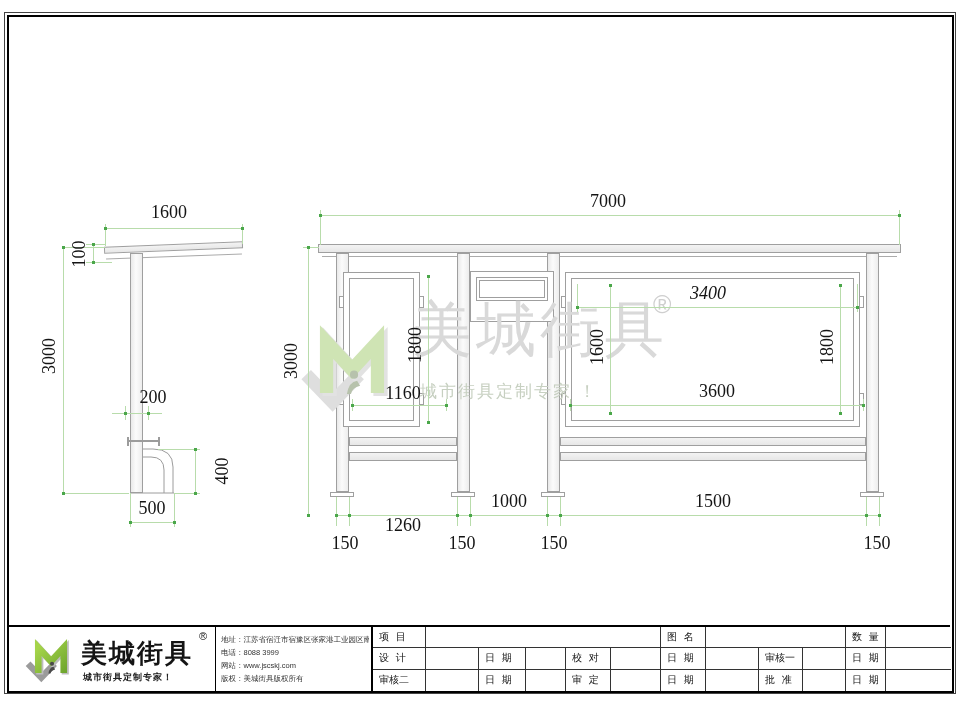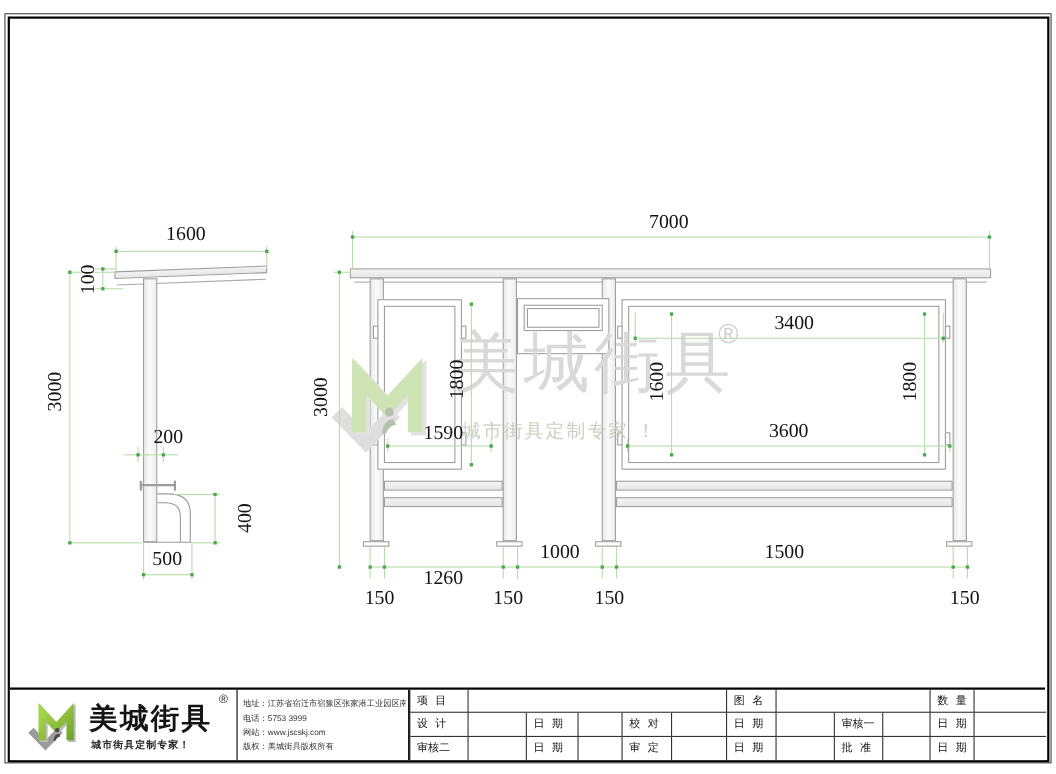--- a/index.html
+++ b/index.html
@@ -195,22 +195,22 @@
       <div class="dot" style="left: 148px; top: 413px;"></div>
       <div class="dot" style="left: 195px; top: 449px;"></div>
       <div class="dot" style="left: 195px; top: 493px;"></div>
       <div class="dot" style="left: 130px; top: 522px;"></div>
       <div class="dot" style="left: 174px; top: 522px;"></div>
     </div>
 
   <div class="dimtext" style="left:570px;top:192px;width:76px;">7000</div>
   <div class="dimtext rot" style="left:267px;top:352px;width:48px;height:18px;">3000</div>
   <div class="dimtext rot" style="left:393px;top:336px;width:44px;height:18px;">1800</div>
-  <div class="dimtext" style="left:375px;top:384px;width:56px;">1590</div>
-  <div class="dimtext" style="left:684px;top:284px;width:76px;">3400</div>
+  <div class="dimtext" style="left:375px;top:384px;width:56px;">1160</div>
+  <div class="dimtext" style="left:670px;top:284px;width:76px;font-style:italic;">3400</div>
   <div class="dimtext rot" style="left:575px;top:338px;width:44px;height:18px;">1600</div>
   <div class="dimtext rot" style="left:805px;top:338px;width:44px;height:18px;">1800</div>
   <div class="dimtext" style="left:679px;top:382px;width:76px;">3600</div>
   <div class="dimtext" style="left:365px;top:492px;width:76px;margin-top:24px;">1260</div>
   <div class="dimtext" style="left:471px;top:492px;width:76px;">1000</div>
   <div class="dimtext" style="left:675px;top:492px;width:76px;">1500</div>
   <div class="dimtext" style="left:317px;top:534px;width:56px;">150</div>
   <div class="dimtext" style="left:434px;top:534px;width:56px;">150</div>
   <div class="dimtext" style="left:526px;top:534px;width:56px;">150</div>
   <div class="dimtext" style="left:849px;top:534px;width:56px;">150</div>
@@ -236,21 +236,21 @@
       <circle cx="57" cy="60" r="4" fill="#4a4a4a"></circle>
       <path d="M50,79 Q52,67 60,66 L63,71 Q55,73 54,79 Z" fill="#4a4a4a"></path>
     </svg>
     <div class="tb-logo-brand">美城街具</div>
     <div class="tb-logo-reg">®</div>
     <div class="tb-logo-slogan">城市街具定制专家！</div>
 
     <div class="tb-divider" style="left:206px;"></div>
     <div class="tb-info">
       <div>地址：江苏省宿迁市宿豫区张家港工业园区南丰路西侧1号</div>
-      <div>电话：5753 3999</div>
+      <div>电话：8088 3999</div>
       <div>网站：www.jscskj.com</div>
       <div>版权：美城街具版权所有</div>
     </div>
     <div class="tb-divider" style="left:362px;"></div>
 
     <div id="tb-table">
 
       <div class="cell">项 目</div>
       <div class="cell" style="grid-column:span 5;"></div>
       <div class="cell">图 名</div>

